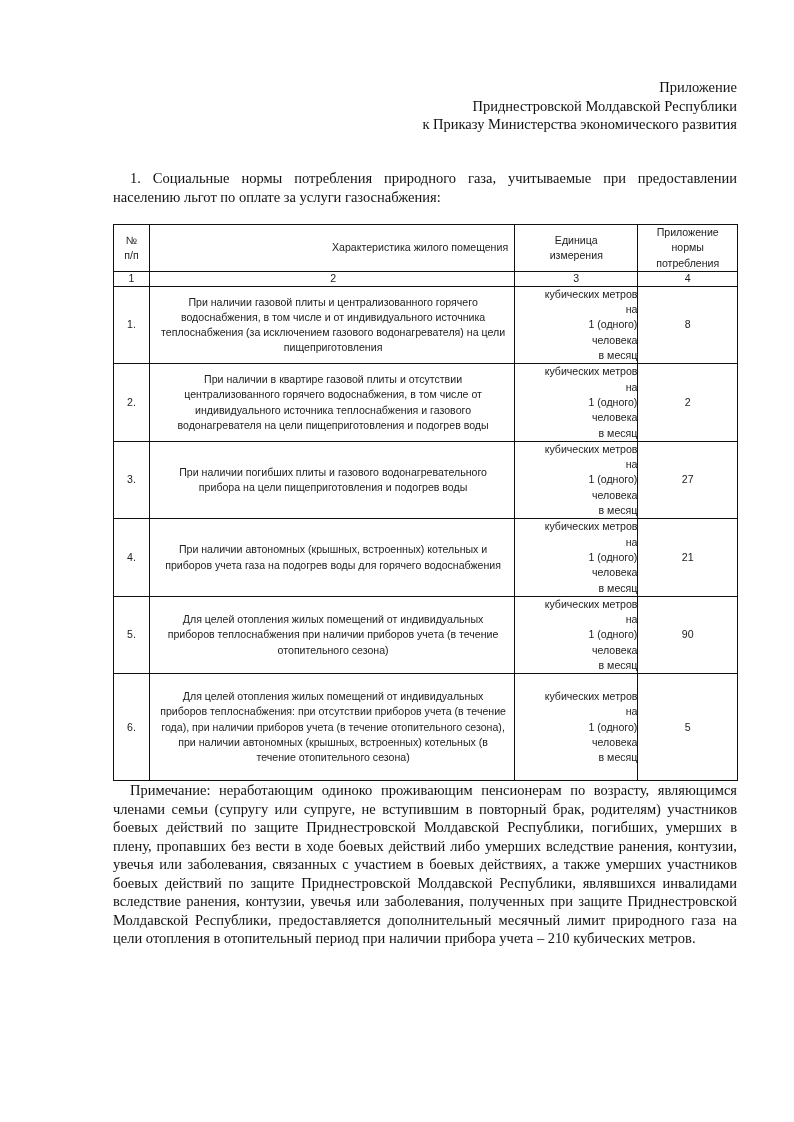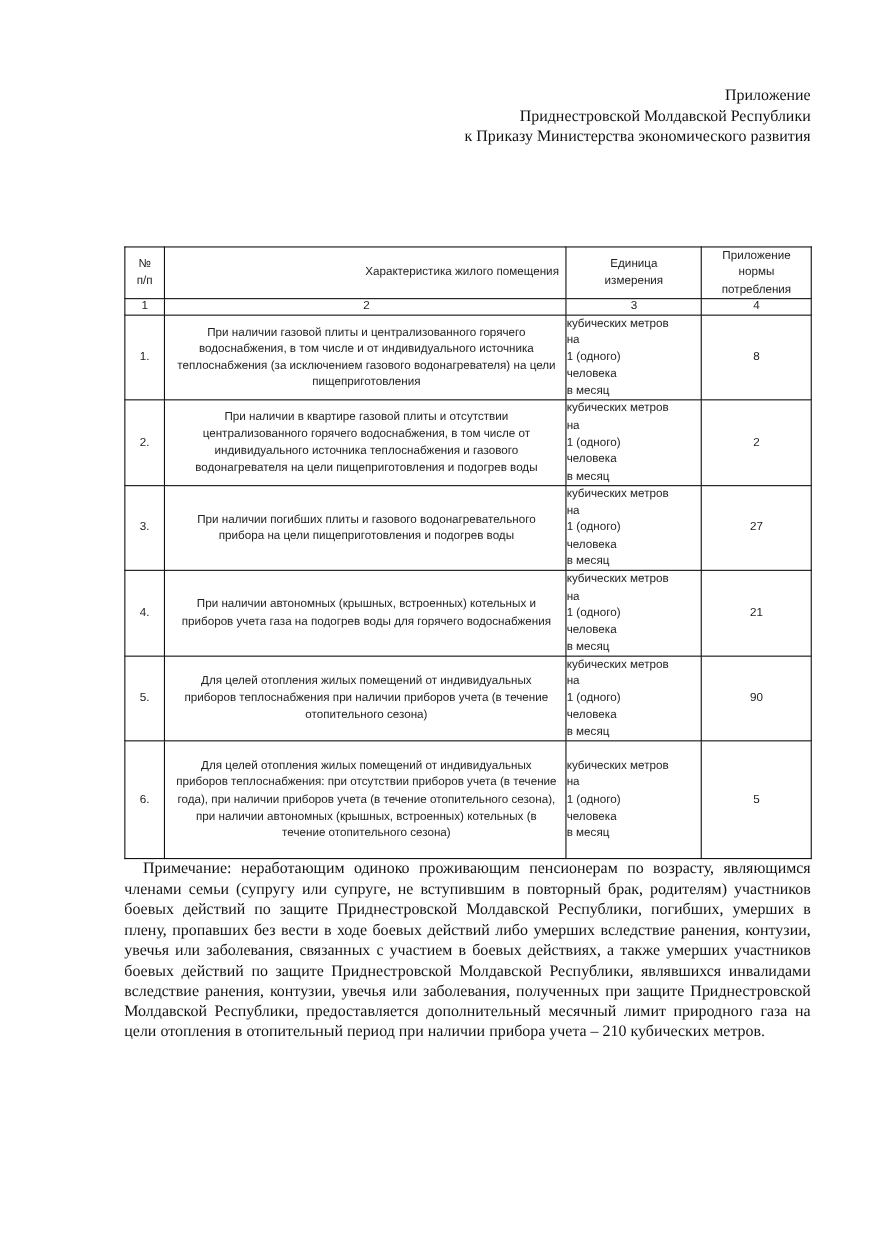--- a/index.html
+++ b/index.html
@@ -18,21 +18,21 @@
     #p1 { top: 169px; }
 
     table.norms { position: absolute; left: 113px; top: 224px; width: 625px;
       border-collapse: collapse; font-family: "Liberation Sans", sans-serif;
       font-size: 10.6px; line-height: 15.3px; color: #222; }
     table.norms td, table.norms th { border: 1px solid #111; padding: 0; vertical-align: middle;
       font-weight: normal; }
     table.norms th { text-align: center; }
     .c1 { width: 36px; text-align: center; }
     .c2 { width: 360px; text-align: center; padding-left: 8px !important; padding-right: 6px !important; }
-    .c3 { width: 125px; text-align: left; }
+    .c3 { width: 125px; text-align: right; }
     .c4 { width: 100px; text-align: center; }
     tr.hdr th { height: 44px; }
     tr.nums td { height: 14px; text-align: center; line-height: 13px; }
     tr.row td { height: 76px; }
     tr.row.tall td { height: 106px; }
     .unit div { line-height: 15.3px; }
 
     #note { top: 781px; }
     #p2 { top: 964px; }
   </style>
@@ -40,20 +40,21 @@
 <body>
 
 <div class="page">
 
   <div class="header-block">
     <div>Приложение</div>
     <div>Приднестровской Молдавской Республики</div>
     <div>к Приказу Министерства экономического развития</div>
   </div>
 
+  <div class="para" id="p1"><span class="indent"></span><span>1. Социальные нормы потребления природного газа, учитываемые при предоставлении населению льгот по оплате за услуги газоснабжения:</span></div>
 
   <table class="norms">
     <tbody>
         <tr class="hdr">
       <th class="c1">
         <div>№</div>
         <div>п/п</div>
       </th>
       <th class="c2" style="text-align:right">Характеристика жилого помещения</th>
       <th class="c3">

